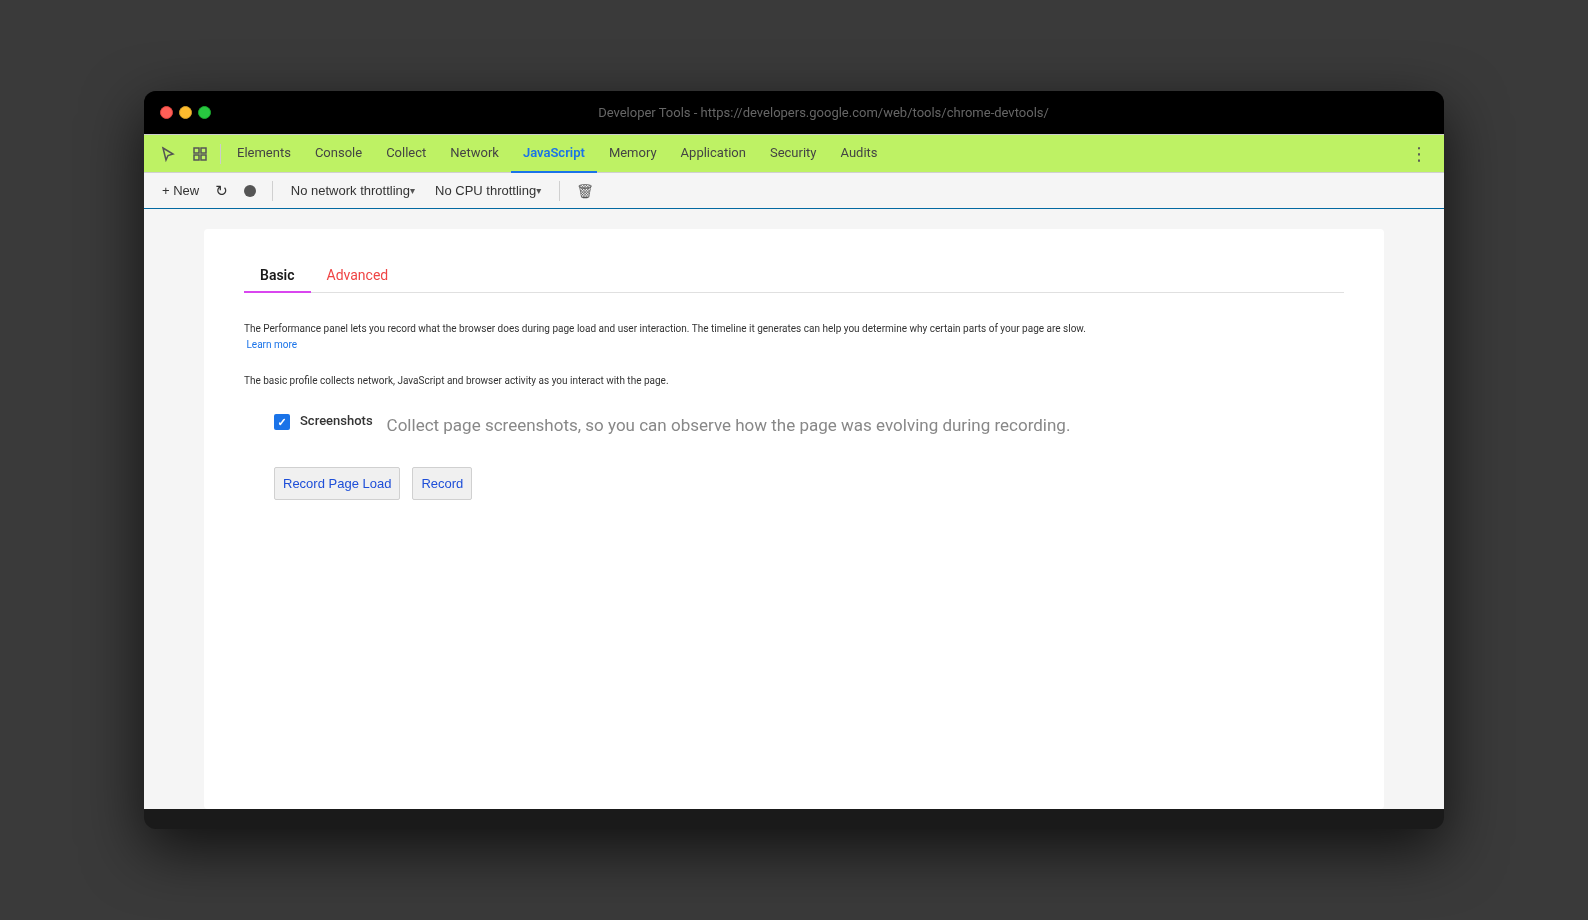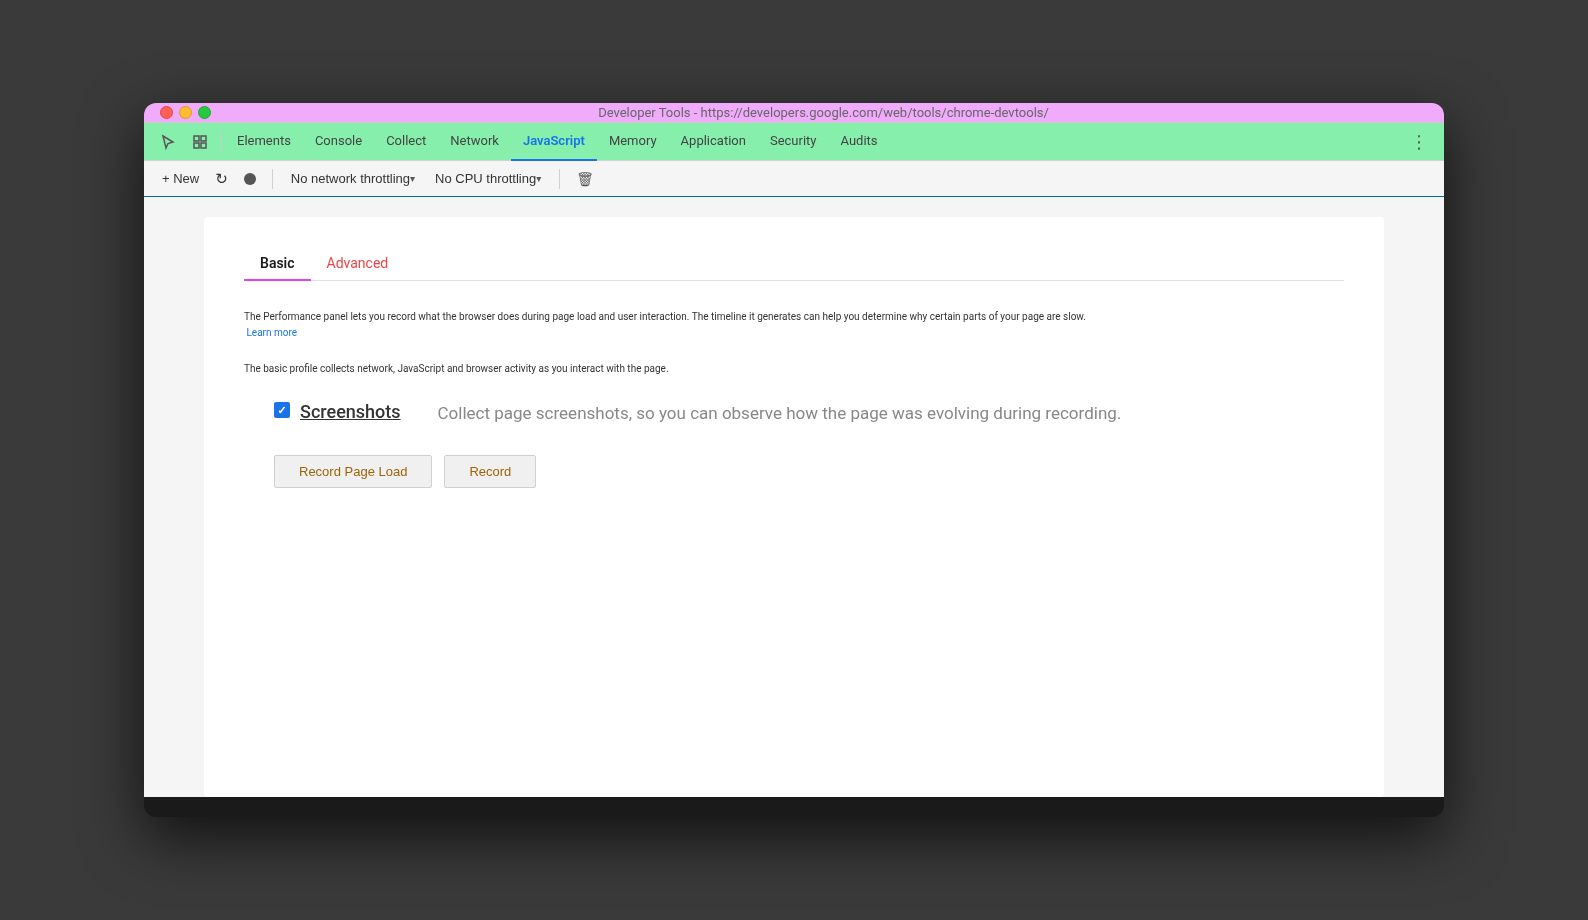--- a/index.html
+++ b/index.html
@@ -15,22 +15,22 @@
 
     .window-wrapper {
       width: 1300px;
       background: #1a1a1a;
       border-radius: 12px;
       box-shadow: 0 20px 60px rgba(0,0,0,0.7);
       overflow: hidden;
     }
 
     .title-bar {
-      background: #f0abfc;
-      padding: 2px 16px;
+      background: #000000;
+      padding: 14px 16px;
       display: flex;
       align-items: center;
       gap: 8px;
       border-bottom: 1px solid #ccc;
     }
 
     .traffic-lights {
       display: flex;
       gap: 6px;
     }
@@ -50,21 +50,21 @@
       text-align: center;
       font-size: 13px;
       color: #666;
     }
 
     .devtools-body {
       background: #f5f5f5;
     }
 
     .tabs-bar {
-      background: #86efac;
+      background: #bef264;
       border-bottom: 1px solid #d0d0d0;
       display: flex;
       align-items: center;
       padding: 0 8px;
       height: 38px;
       gap: 0;
     }
 
     .tab-icon {
       display: flex;
@@ -239,44 +239,43 @@
       cursor: pointer;
     }
 
     .checkmark {
       color: white;
       font-size: 11px;
       font-weight: bold;
     }
 
     .checkbox-label {
-      font-size: 18px;
+      font-size: 13px;
       color: #333;
       font-weight: 500;
-      margin-right: 27px;
+      margin-right: 4px;
       white-space: nowrap;
-      text-decoration: underline;
     }
 
     .checkbox-description {
       font-size: 17px;
       color: #888;
       line-height: 1.5;
     }
 
     .buttons-row {
       display: flex;
       gap: 12px;
       margin: 28px 30px;
     }
 
     .action-btn {
-      padding: 8px 24px;
-      font-size: 13px;
-      color: #a16207;
+      padding: 8px 8px;
+      font-size: 13px;
+      color: #1d4ed8;
       background: #f0f0f0;
       border: 1px solid #d0d0d0;
       border-radius: 2px;
       cursor: pointer;
     }
   </style>
 </head>
 <body>
 
 <div class="window-wrapper">

